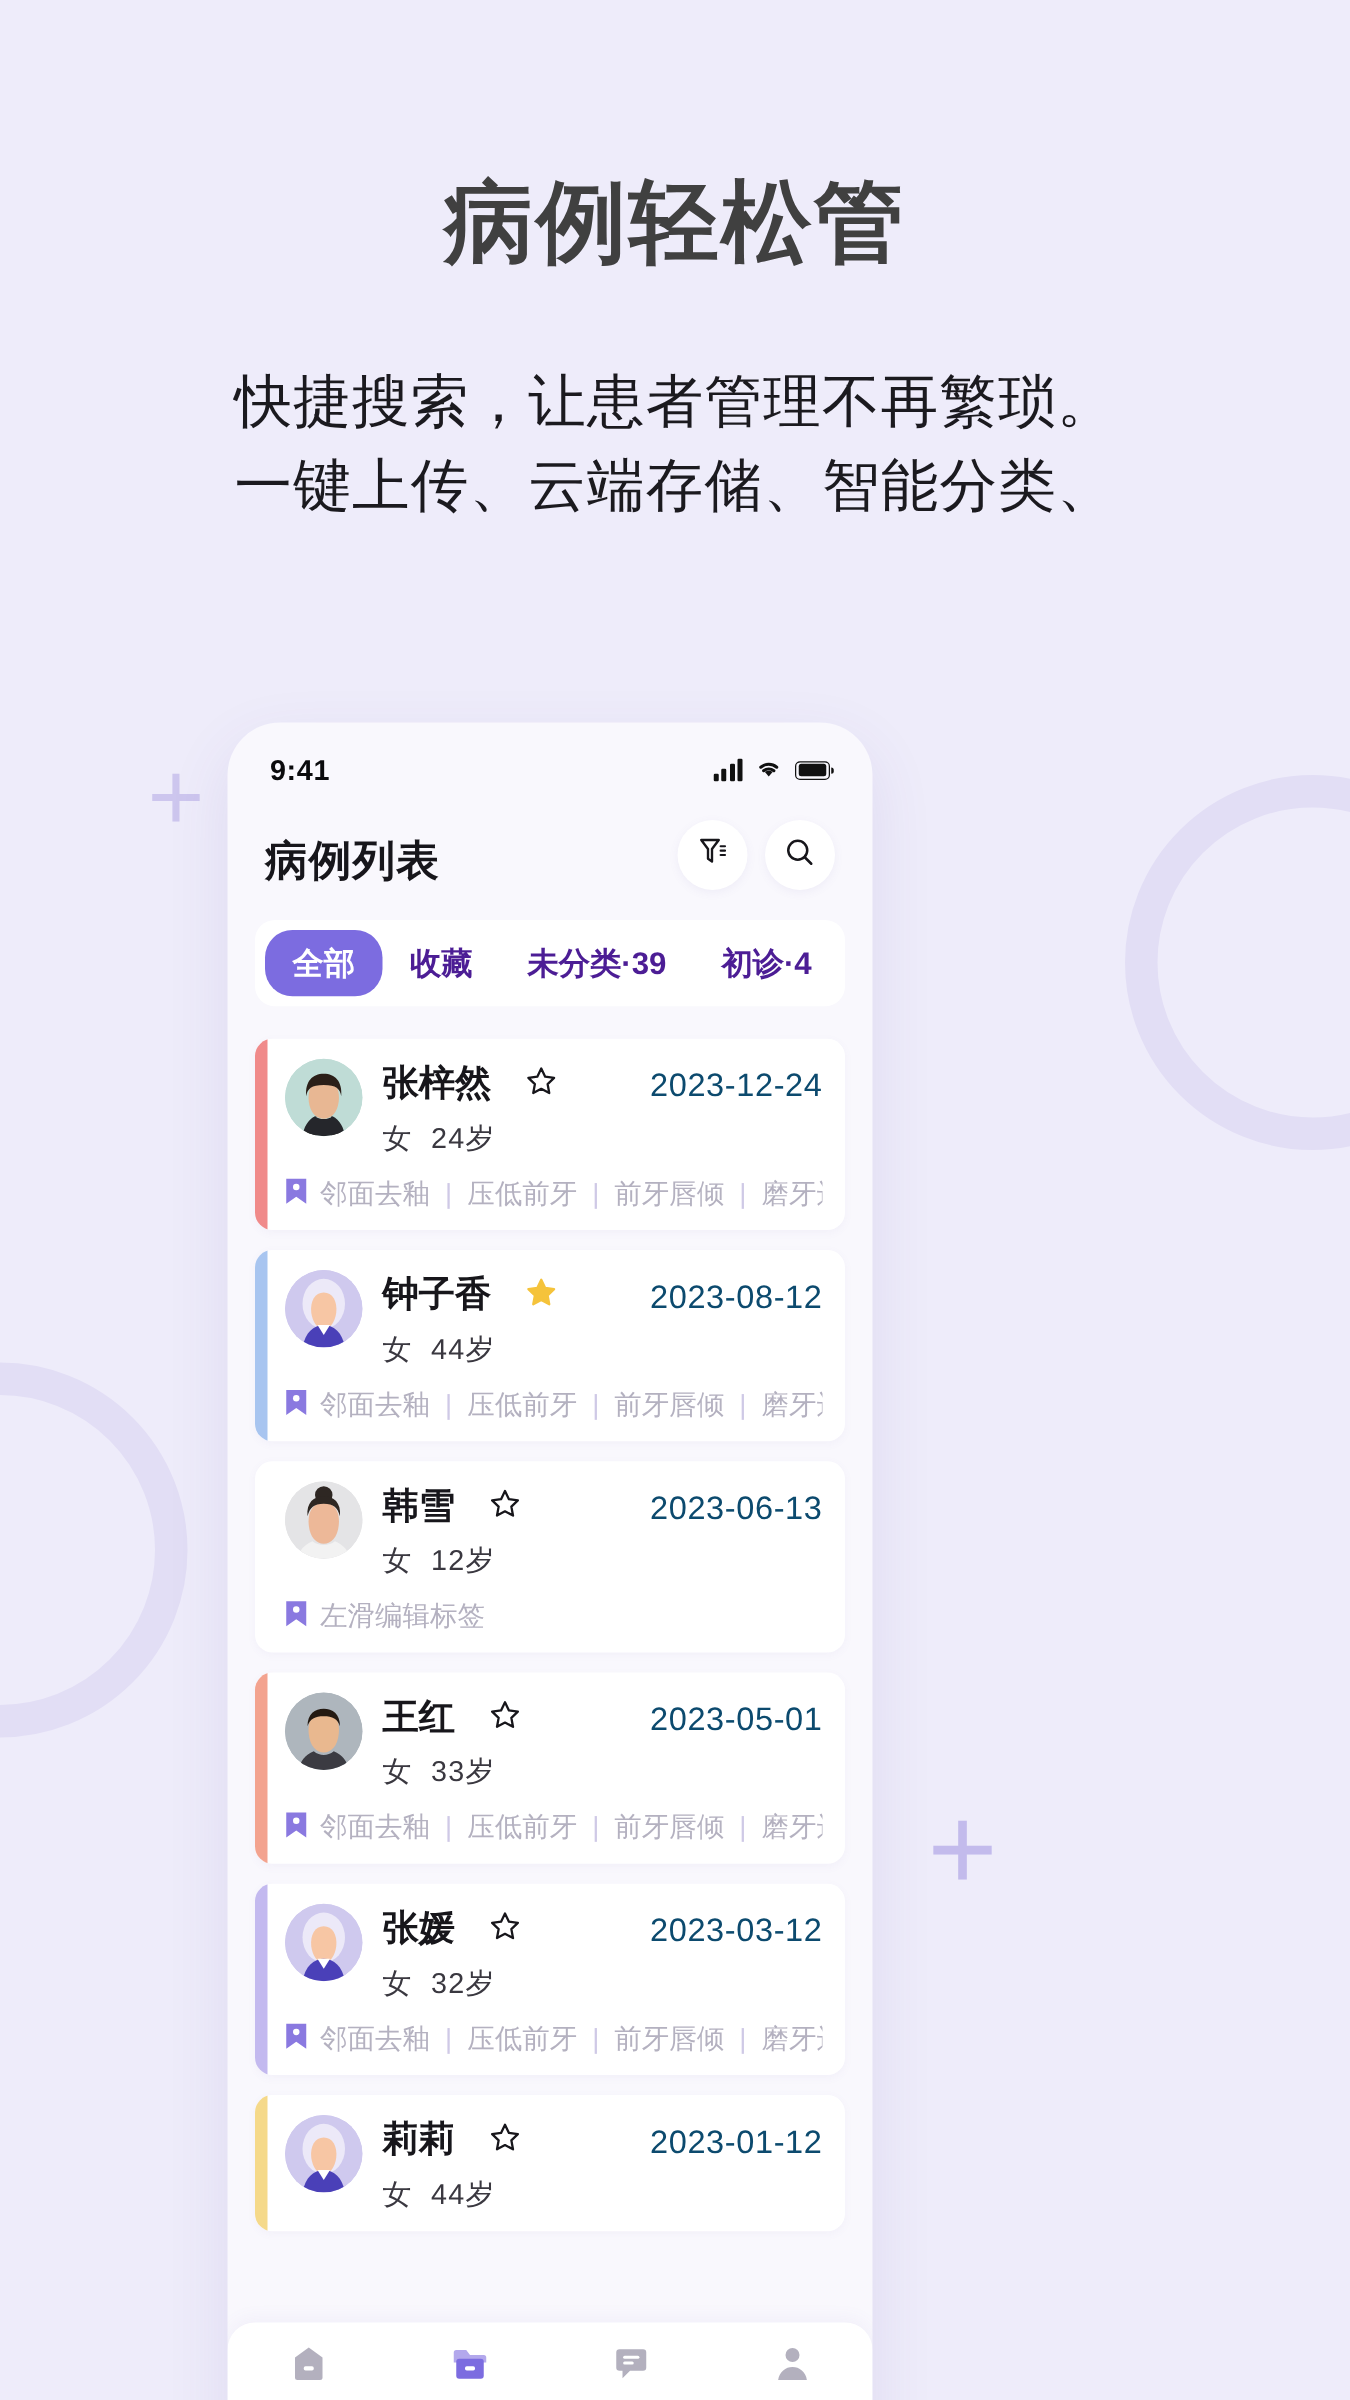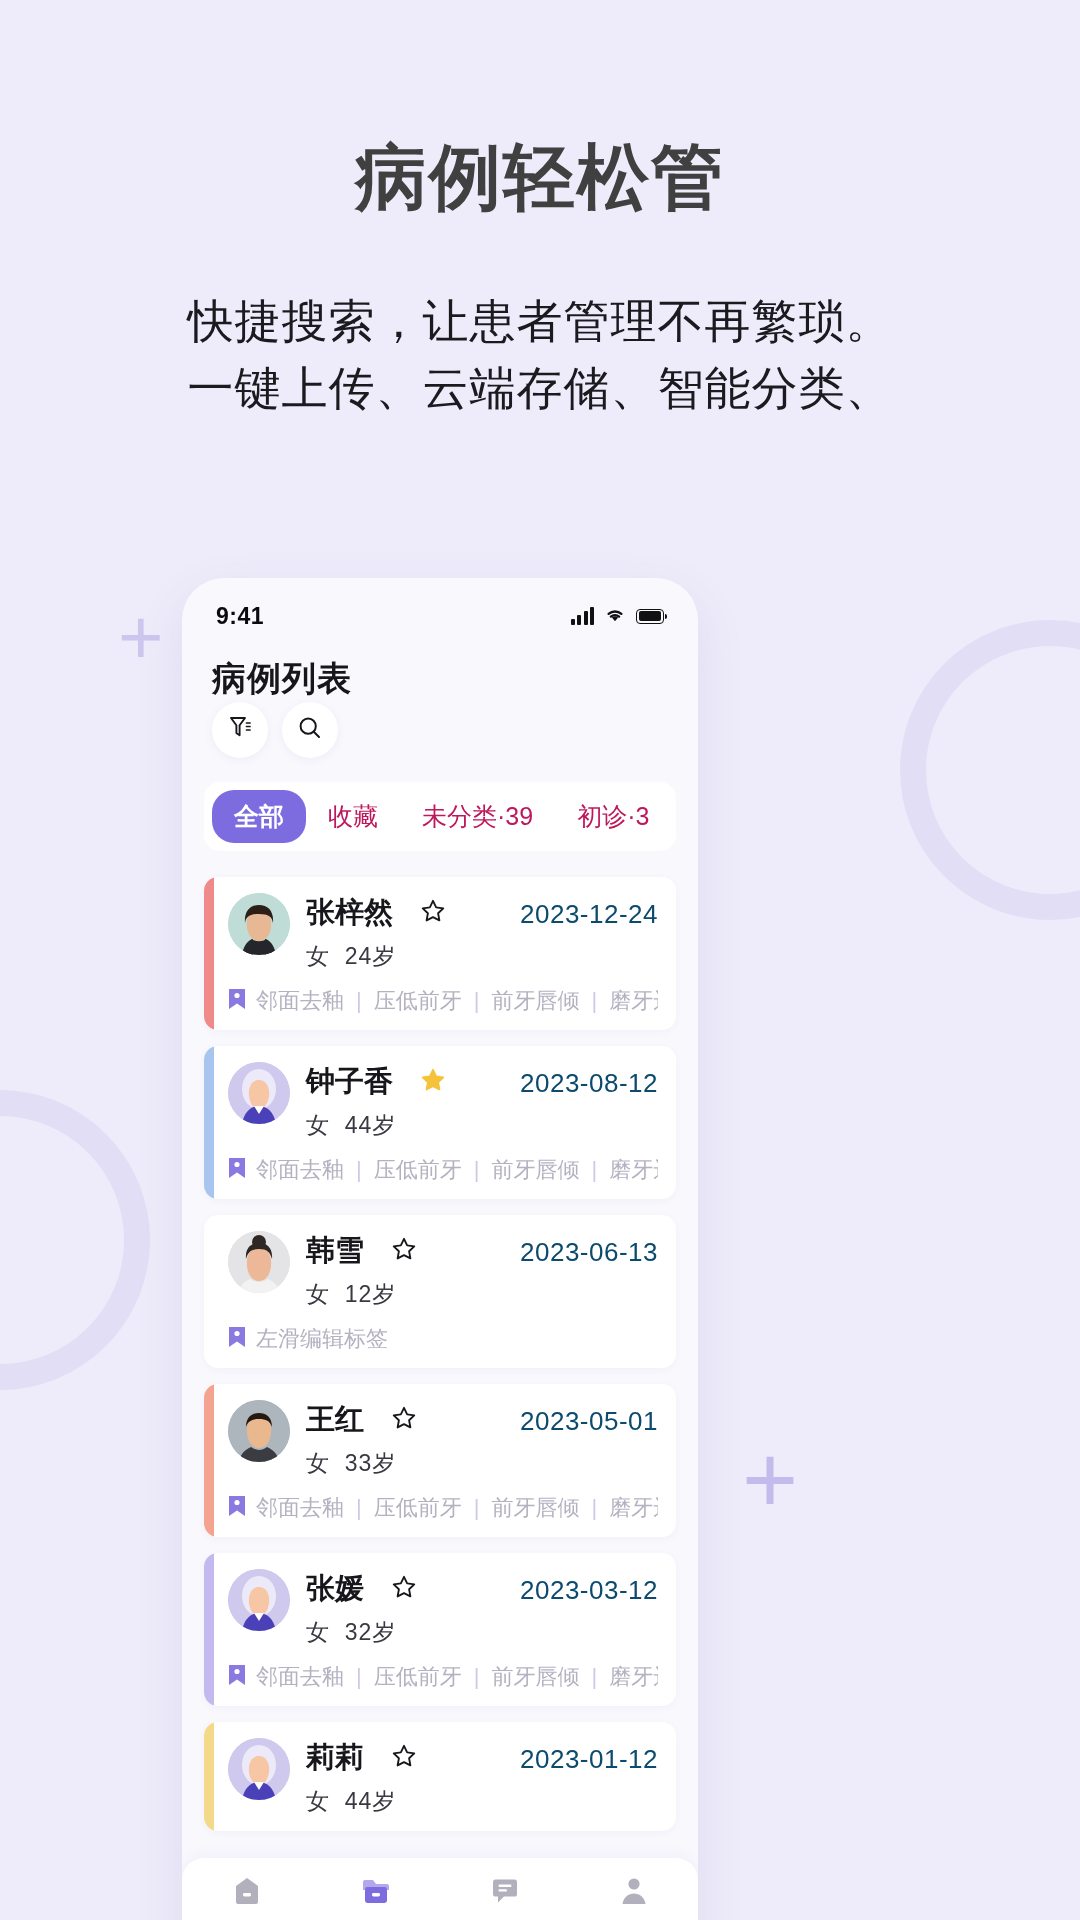--- a/index.html
+++ b/index.html
@@ -81,23 +81,22 @@
     position: relative; padding: 1.6px;
   }
   .ico-batt::after {
     content:""; position:absolute; right:-4px; top:4.5px;
     width:2.4px; height:5px; background:#111; border-radius:0 2px 2px 0;
   }
   .ico-batt span { display:block; width:100%; height:100%; background:#111; border-radius:2px; }
 
   
   .app-header {
-    display: flex; align-items: flex-start; justify-content: space-between;
+    display: flex; align-items: flex-end; justify-content: space-between;
     padding: 16px 30px 8px 30px;
-    flex-direction: column;
   }
   .app-title { font-size: 34px; font-weight: 700; color: #17161b; letter-spacing: 1px; }
   .header-actions { display: flex; gap: 14px; }
   .circ-btn {
     width: 56px; height: 56px; border-radius: 50%;
     background: #ffffff;
     display: flex; align-items: center; justify-content: center;
     box-shadow: 0 2px 8px rgba(120,100,180,.08);
   }
 
@@ -105,23 +104,24 @@
   .tabs-wrap {
     margin: 16px 22px 0 22px;
     background: #ffffff;
     border-radius: 16px;
     padding: 8px 0 8px 8px;
     display: flex; align-items: center;
     overflow: hidden;
     white-space: nowrap;
   }
   .tab {
-    font-size: 25px; color: #be185d;
+    font-size: 25px; color: #4c1d95;
     padding: 10px 22px; border-radius: 22px;
     flex: 0 0 auto;
+    font-weight: bold;
   }
   .tab.active { background: #7c6ce0; color: #ffffff; font-weight: 600; }
 
   
   .list { padding: 10px 22px 0 22px; }
   .card {
     position: relative;
     background: #ffffff;
     border-radius: 14px;
     margin-top: 16px;
@@ -226,21 +226,21 @@
           </svg>
         </span>
       </div>
     </div>
   </div>
 
   <div class="tabs-wrap" id="tabs">
       <div class="tab active">全部</div>
       <div class="tab">收藏</div>
       <div class="tab">未分类·39</div>
-      <div class="tab">初诊·3</div>
+      <div class="tab">初诊·4</div>
       <div class="tab">复</div>
     </div>
 
   <div class="list" id="list">
       <div class="card">
         <div class="edge" style="background:#f08a8a"></div>
         <div class="card-top">
           <div class="avatar" style="background:#bfdcd6"><svg width="62" height="62" viewBox="0 0 62 62">
               <circle cx="31" cy="31" r="31" fill="#bfdcd6"></circle>
               <path d="M31 16c9 0 13 8 12 18-1 9-6 14-12 14s-11-5-12-14c-1-10 3-18 12-18Z" fill="#e8b793"></path>

